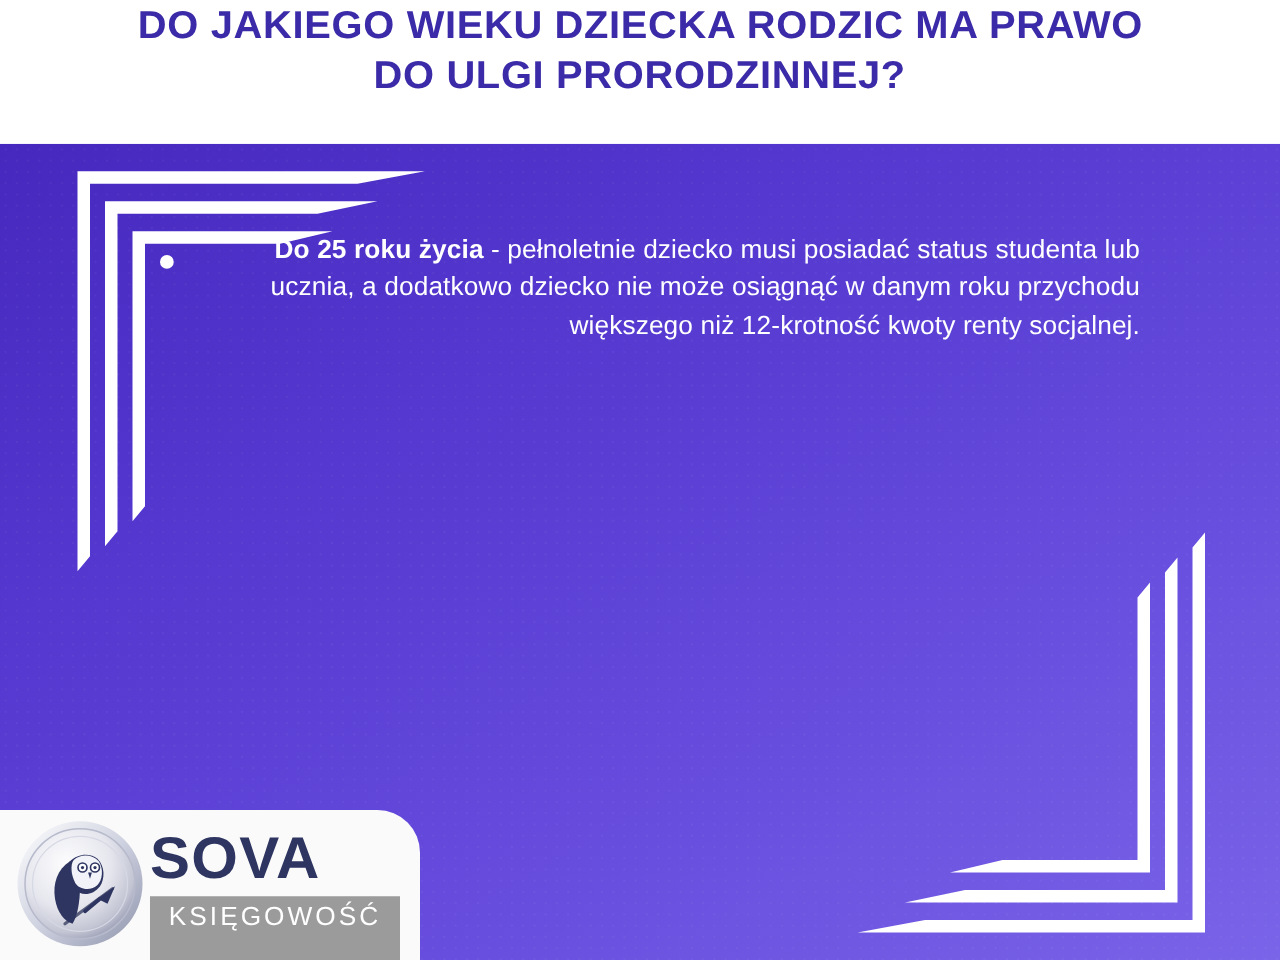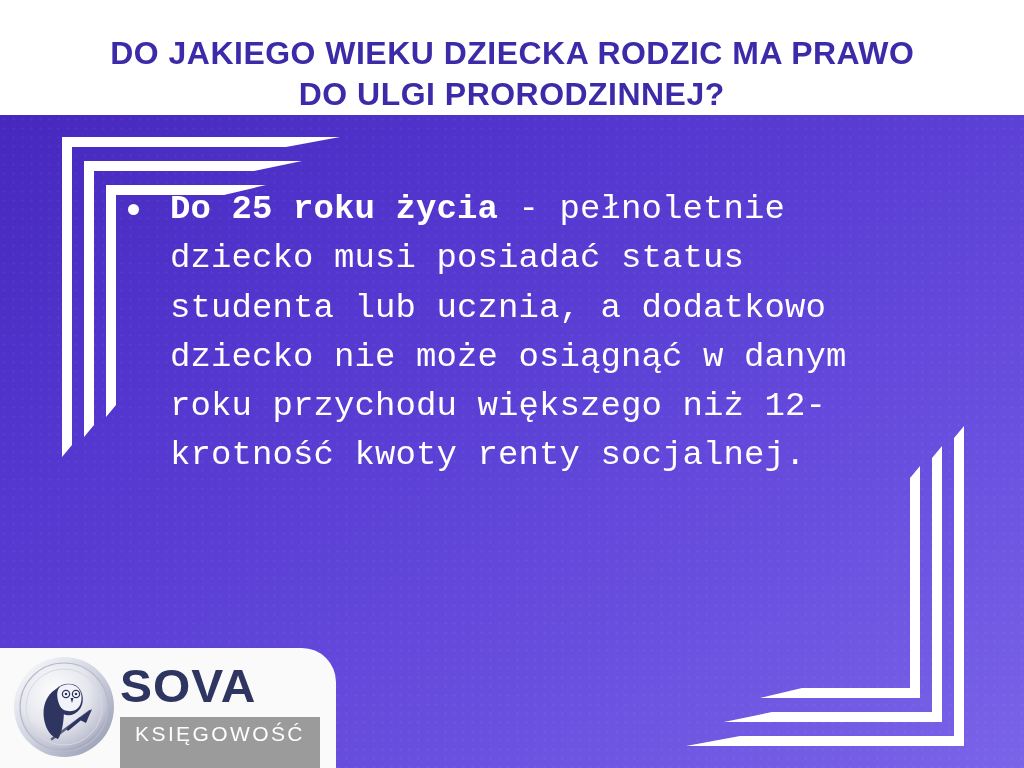--- a/index.html
+++ b/index.html
@@ -21,21 +21,21 @@
 
   
   .header-band {
     position:absolute;
     left:0; top:0;
     width:1024px; height:115px;
     background:#ffffff;
     display:flex;
     flex-direction:column;
     align-items:center;
-    justify-content:flex-end;
+    justify-content:flex-start;
     z-index:6;
   }
   .title-line {
     color:#3B2BA8;
     font-family:"Liberation Sans", sans-serif;
     font-weight:bold;
     font-size:31px;
     letter-spacing:0.5px;
     line-height:1.30;
     text-align:center;
@@ -81,24 +81,24 @@
   .bullet-row:last-child { margin-bottom:0; }
   .bullet-dot {
     position:absolute;
     left:16px; top:19px;
     width:11px; height:11px;
     border-radius:50%;
     background:#ffffff;
   }
   .bullet-text {
     color:#ffffff;
-    font-family:Liberation Mono, monospace;
-    font-size:34px;
+    font-family:Liberation Sans, sans-serif;
+    font-size:21px;
     line-height:1.45;
-    text-align:left;
+    text-align:right;
     letter-spacing:0.1px;
   }
   .bullet-text .lead {
     font-weight:bold;
   }
 
   
   .logo-card {
     position:absolute;
     left:0; bottom:0;

